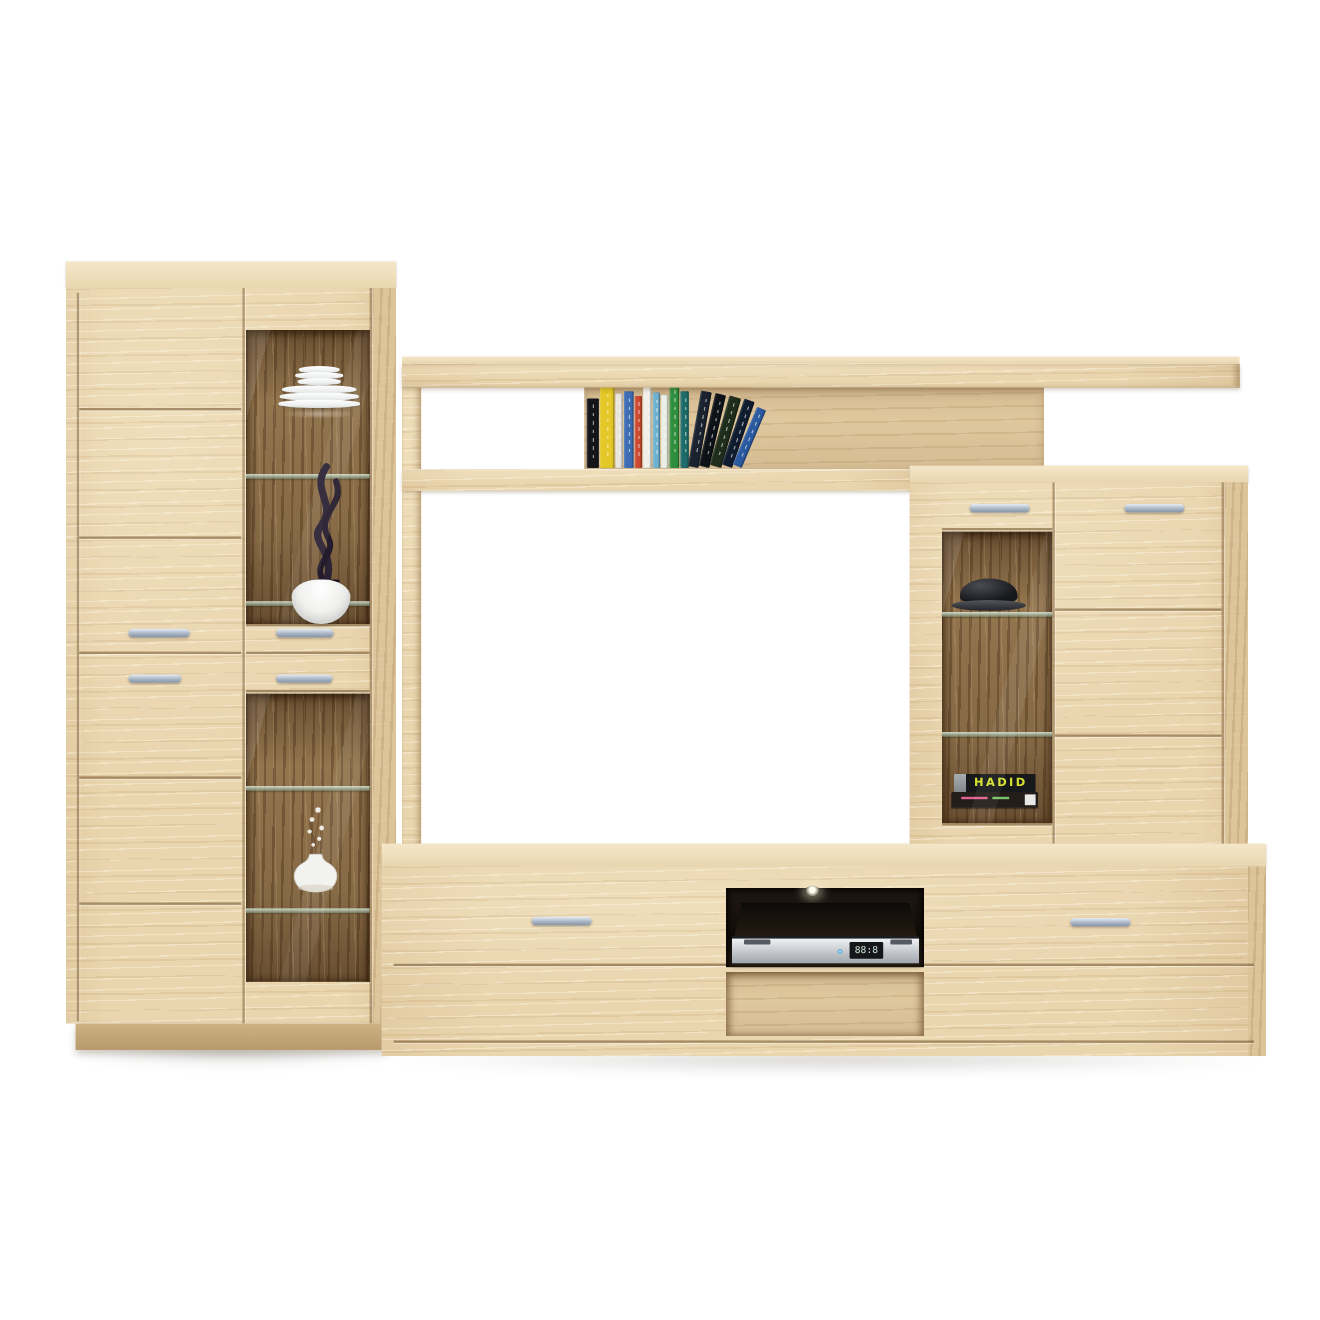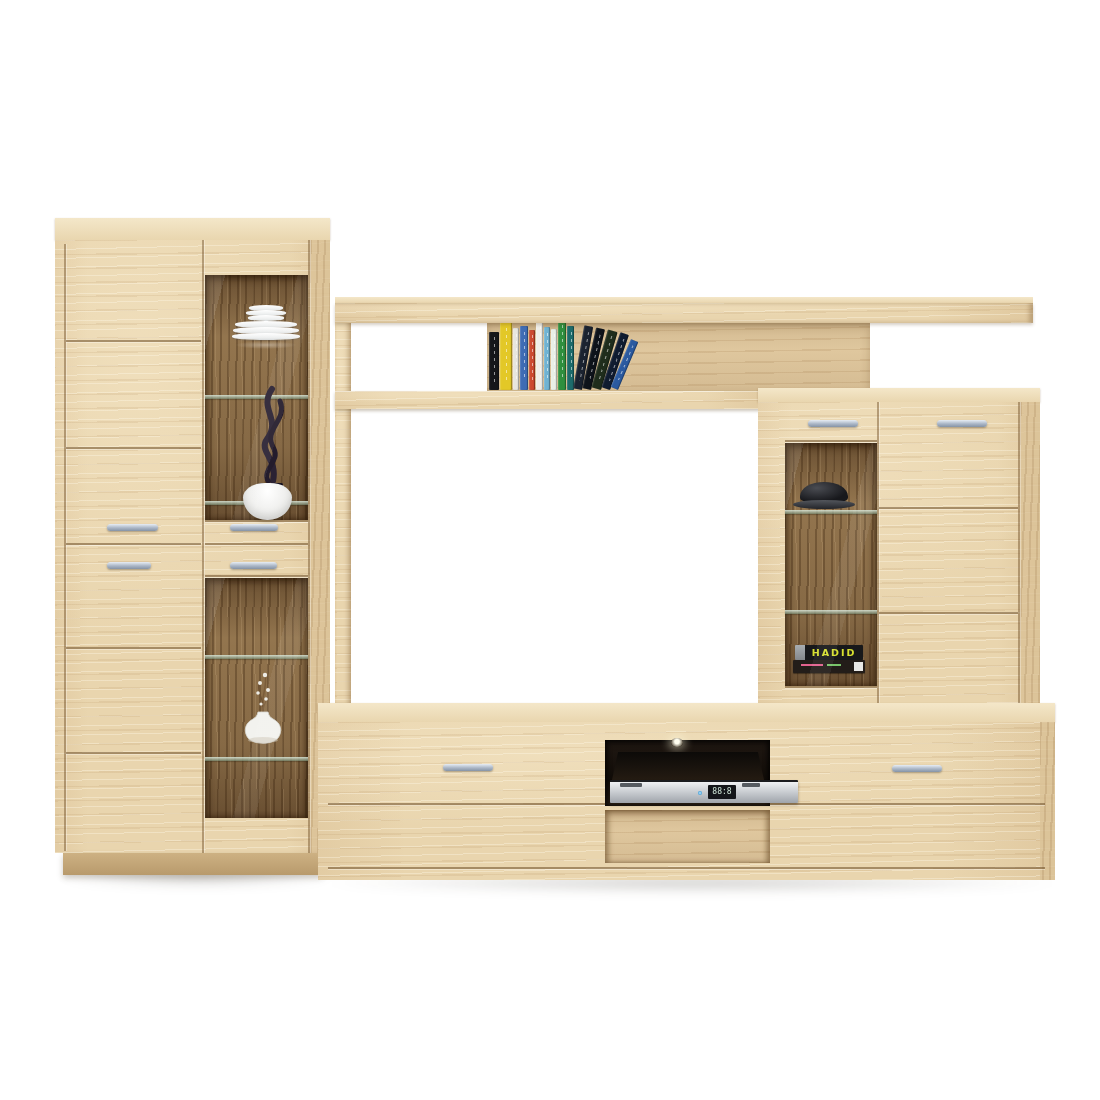--- a/index.html
+++ b/index.html
@@ -78,21 +78,21 @@
   .hadid .body{flex:1;background:#17181a;color:#d6e030;font-weight:bold;font-size:9.5px;
       letter-spacing:2px;display:flex;align-items:center;justify-content:center;line-height:1;}
   .book2{background:#231d19;border-radius:1px;position:relative;box-shadow:0 1px 1px rgba(0,0,0,.4);}
   .book2 .t1{position:absolute;left:8px;top:4px;width:22px;height:2px;background:#e2628e;}
   .book2 .t2{position:absolute;left:34px;top:4px;width:14px;height:2px;background:#79c46a;}
   .book2 .cap{position:absolute;right:2px;top:2px;bottom:2px;width:9px;background:#e8e8e6;}
 
   
   .player-top{background:linear-gradient(180deg,#0c0a08,#241b12);clip-path:polygon(4% 0,96% 0,100% 100%,0 100%);}
   .player-front{background:linear-gradient(180deg,#f0f2f4,#c3c7cc 55%,#9fa4ab);
-     border-top:2px solid #1c1d20;border-radius:1px;box-shadow:0 2px 3px rgba(40,30,15,.4);padding-left:32px;}
+     border-top:2px solid #1c1d20;border-radius:1px;box-shadow:0 2px 3px rgba(40,30,15,.4);}
   .player-display{background:#14161a;color:#cfe6d8;font-family:"DejaVu Sans Mono",monospace;
      font-size:8px;text-align:center;line-height:14px;border-radius:1px;}
   .vent{background:#565b61;border-radius:1px;}
   .led-blue{border-radius:50%;background:radial-gradient(circle,#bfe6ff,#3f9fd8 70%);}
   .niche-led{border-radius:50%;background:radial-gradient(circle at 50% 40%, #fffef0 0 28%, #6b6354 70%, #3a3328);box-shadow:0 0 8px 3px rgba(255,250,220,.45);}
 </style>
 </head>
 <body>
 
 <div id="stage">

